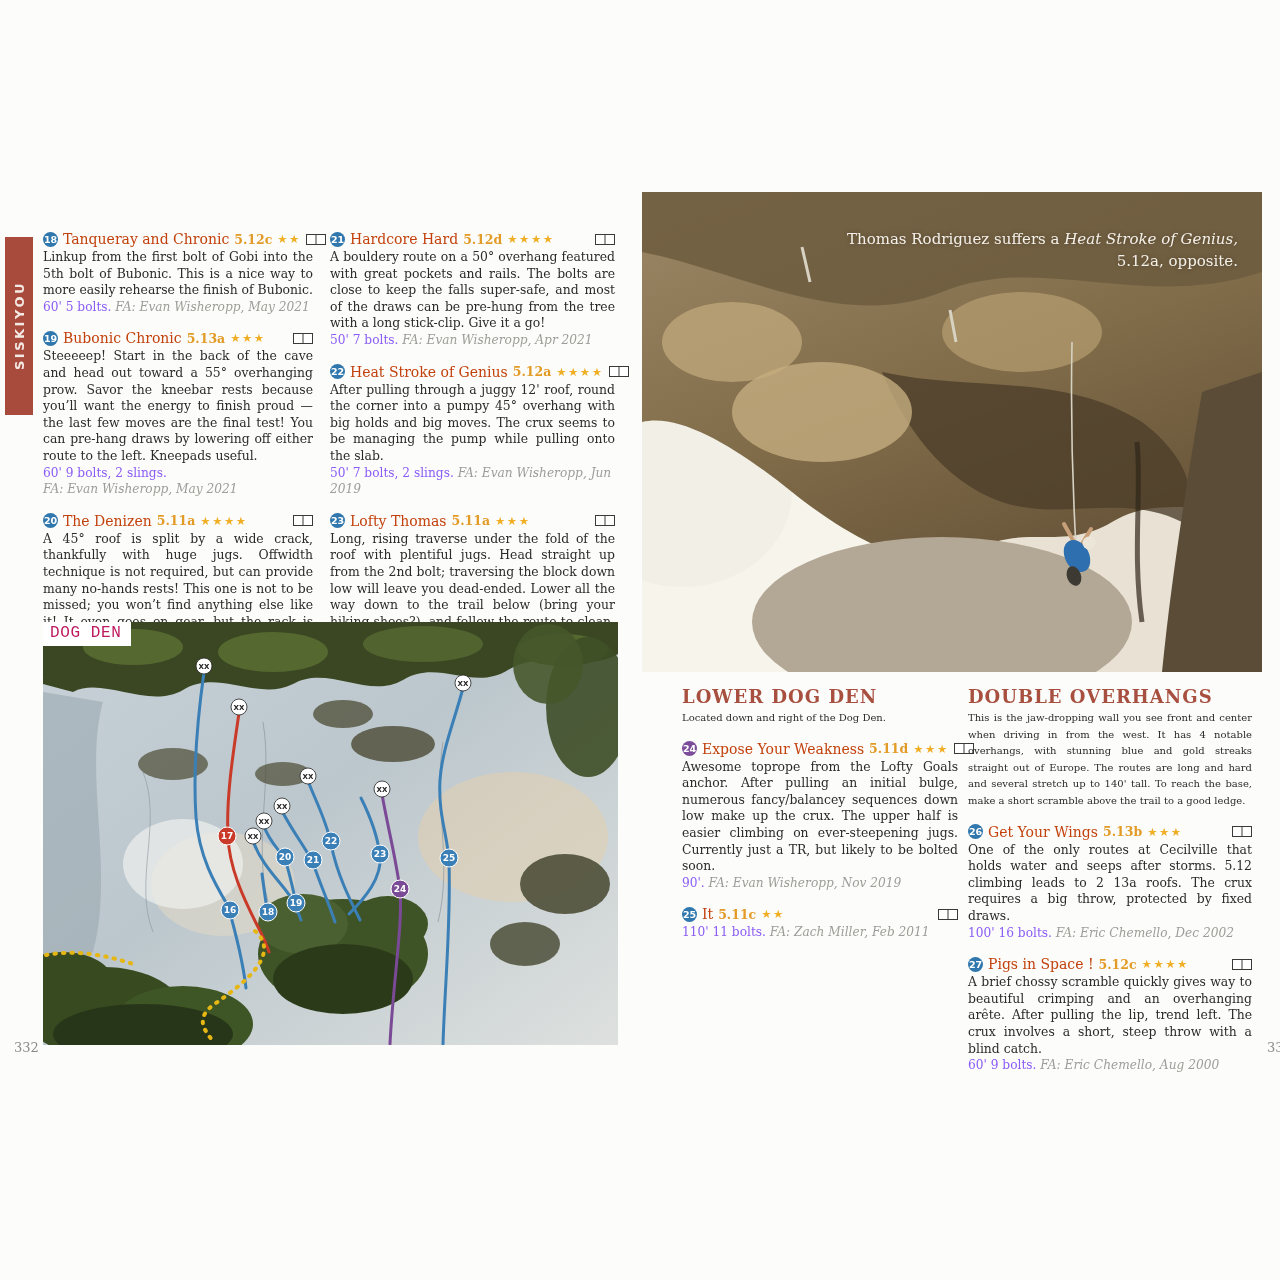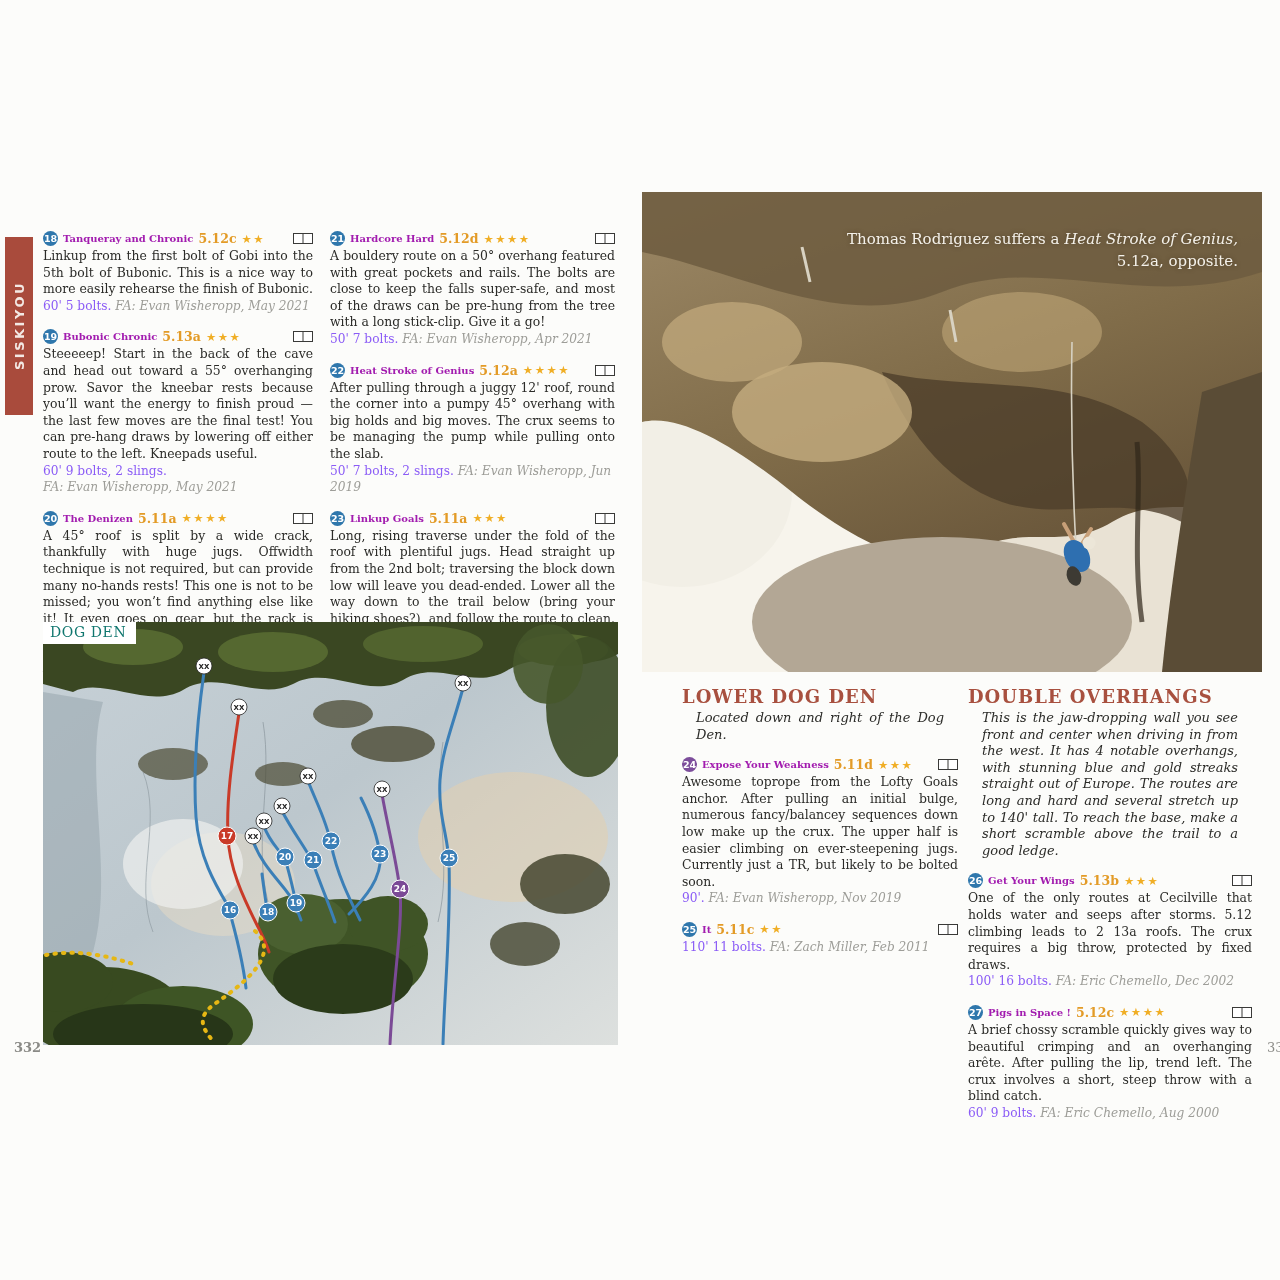--- a/index.html
+++ b/index.html
@@ -15,44 +15,44 @@
   #colA{left:43px;top:231px;width:270px;}
   #colB{left:330px;top:231px;width:285px;}
   #rcolA{left:682px;top:686px;width:276px;}
   #rcolB{left:968px;top:686px;width:284px;}
   
   .route{margin-bottom:15px;}
   .route-head{display:flex;align-items:center;gap:5px;margin-bottom:2px;white-space:nowrap;}
   .badge{flex:0 0 auto;width:15px;height:15px;border-radius:50%;color:#fff;
          font:bold 9.5px "DejaVu Sans",sans-serif;display:inline-flex;align-items:center;justify-content:center;}
   .badge.blue{background:#2f77ac;} .badge.purple{background:#7c4d9b;}
-  .rname{font-weight:bold;font-size:10px;color:#a21caf;}
+  .rname{font-weight:normal;font-size:14px;color:#c2410c;}
   .grade{font-weight:bold;font-size:12.5px;color:#e39b27;}
   .stars{color:#f0ae25;font-size:11.5px;letter-spacing:1.5px;}
   .bookwrap{margin-left:auto;display:inline-flex;}
   .desc{margin:0;font-size:12.4px;line-height:16.6px;text-align:justify;}
   .meta{margin:0;font-size:12.2px;line-height:16.6px;}
   .stats{color:#8b5cf6;}
   .fa{font-style:italic;color:#9d9d98;}
   
   .sec-title{font-size:18px;font-weight:bold;color:#a8503f;letter-spacing:1px;margin:0 0 3px;}
-  .sec-intro{font-style:italic;margin:0 14px 14px;font-size:13px;line-height:16.6px;text-align:justify;}
+  .sec-intro{margin:0 0 14px;font-size:10px;line-height:16.6px;text-align:justify;}
   
   .photo{position:absolute;overflow:hidden;}
   #topo{left:43px;top:622px;width:575px;height:423px;}
   #photo2{left:642px;top:192px;width:620px;height:480px;}
   .photo svg{display:block;}
   .photo-label{position:absolute;top:0;left:0;background:#ffffff;padding:2px 10px 4px 7px;
-       font-size:14px;color:#0f766e;letter-spacing:.6px;}
+       font-size:16px;color:#be185d;letter-spacing:.6px;font-family:Liberation Mono, monospace;}
   .caption{position:absolute;top:36px;right:24px;text-align:right;color:#f4f1ea;
        font-size:15px;line-height:22px;text-shadow:0 0 4px rgba(60,45,25,.55);}
   .caption i{font-style:italic;}
   
   .pagenum{position:absolute;font-size:13px;color:#8a8a86;}
-  #pnL{left:14px;top:1040px;font-weight:bold;} #pnR{left:1232px;top:1040px;margin-left:35px;}
+  #pnL{left:14px;top:1040px;} #pnR{left:1232px;top:1040px;margin-left:35px;}
 </style>
 </head>
 <body>
 
 <div class="spread">
 
   <div class="tab">
     <span>SISKIYOU</span>
   </div>
 
@@ -143,21 +143,21 @@
             </svg>
           </span>
       </div>
       <p class="desc">After pulling through a juggy 12' roof, round the corner into a pumpy 45° overhang with big holds and big moves. The crux seems to be managing the pump while pulling onto the slab.</p>
       <p class="meta"><span class="stats">50' 7 bolts, 2 slings.</span> <span class="fa">FA: Evan Wisheropp, Jun 2019</span></p>
     </div>
 
     <div class="route">
       <div class="route-head">
         <span class="badge blue">23</span>
-        <span class="rname">Linkup Goals</span>
+        <span class="rname">Lofty Thomas</span>
         <span class="grade">5.11a</span>
         <span class="stars">★★★</span>
         <span class="bookwrap">
             <svg width="20" height="11" viewBox="0 0 20 11">
               <rect x="0.5" y="0.5" width="19" height="10" fill="#fff" stroke="#3a3a38"></rect>
               <line x1="10" y1="0.5" x2="10" y2="10.5" stroke="#3a3a38"></line>
             </svg>
           </span>
       </div>
       <p class="desc">Long, rising traverse under the fold of the roof with plentiful jugs. Head straight up from the 2nd bolt; traversing the block down low will leave you dead-ended. Lower all the way down to the trail below (bring your hiking shoes?), and follow the route to clean. 60m rope required.</p>

